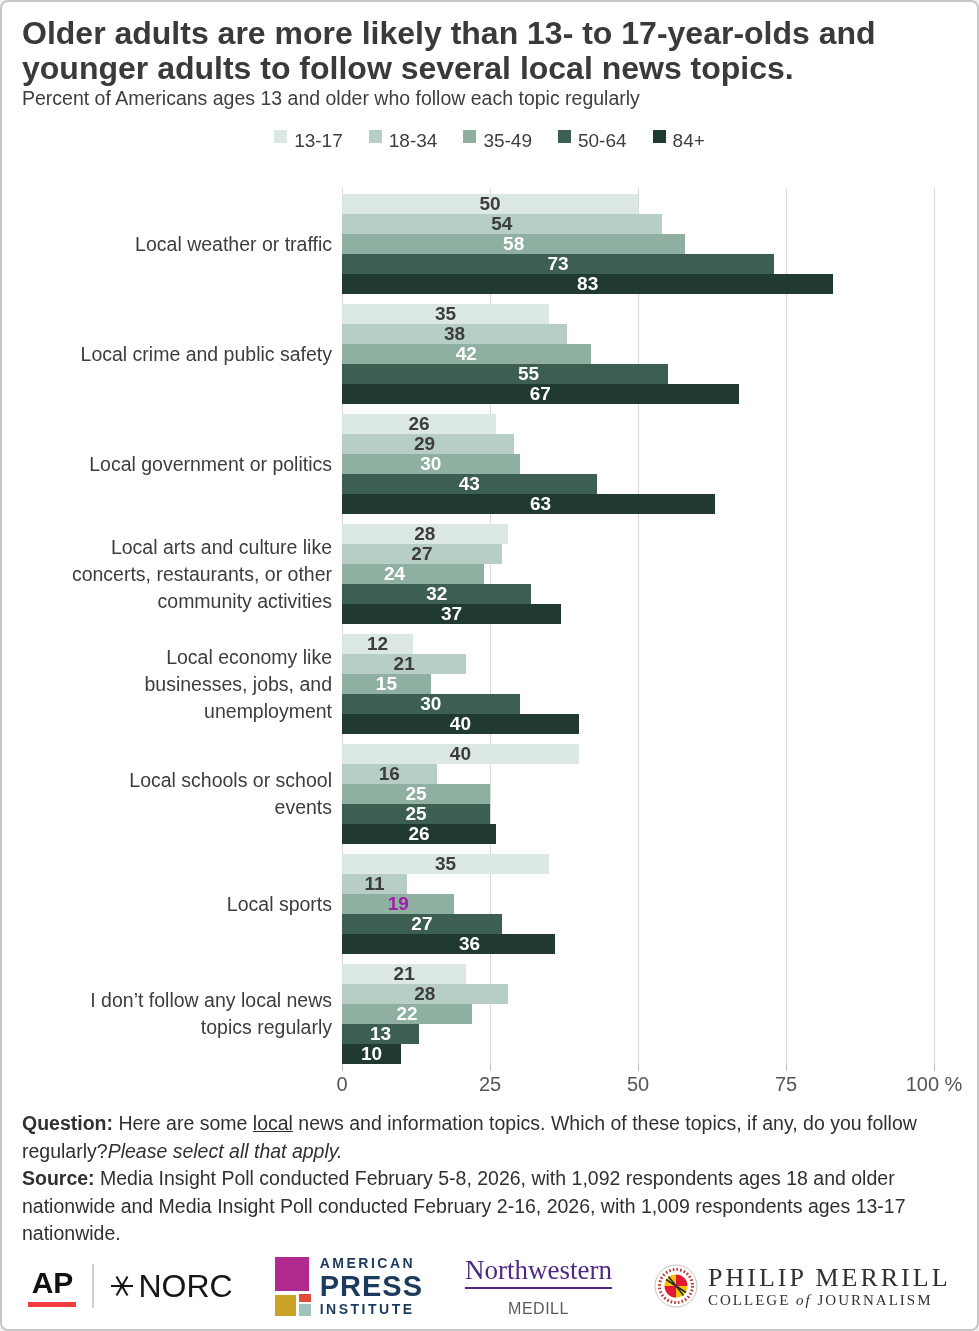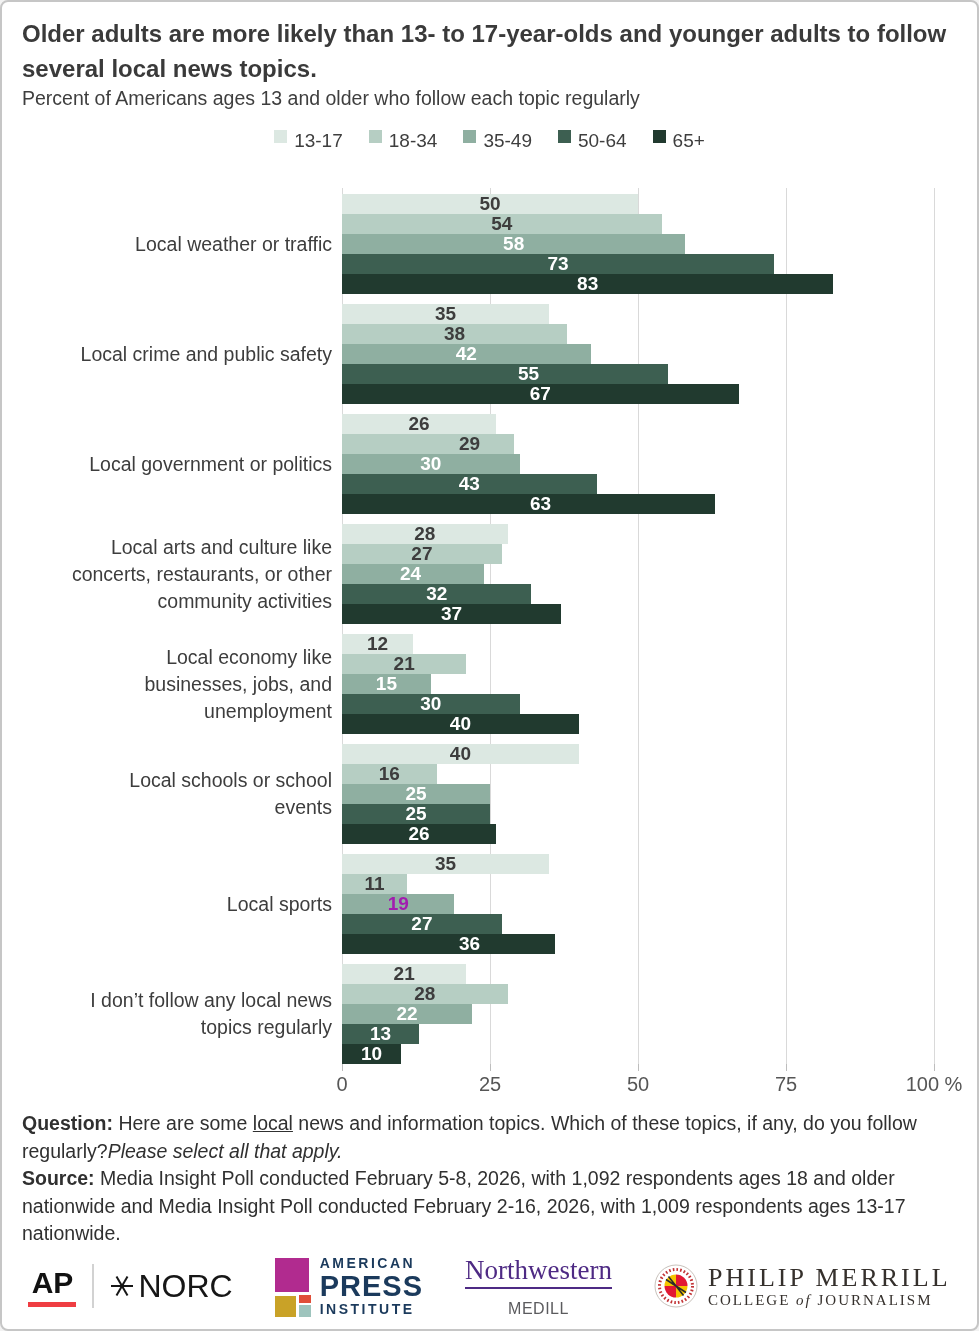--- a/index.html
+++ b/index.html
@@ -1,19 +1,19 @@
 <!DOCTYPE html>
 <html><head>
 <meta charset="utf-8">
 <style>
   html,body{margin:0;padding:0;background:#f2f2f2;font-family:"Liberation Sans",sans-serif;}
   .card{position:relative;width:975px;height:1327px;margin:0;background:#ffffff;
         border:2px solid #c6c6c6;border-radius:8px;overflow:hidden;}
   
-  .title{position:absolute;left:20px;top:14px;width:935px;font-size:24px;line-height:35px;
+  .title{position:absolute;left:20px;top:14px;width:935px;font-size:32px;line-height:35px;
          font-weight:700;color:#3a3a3a;}
   .subtitle{position:absolute;left:20px;top:85px;width:935px;font-size:19.5px;color:#3e3e3e;}
   
   .legend{position:absolute;left:0;top:128px;width:100%;display:flex;justify-content:center;
           align-items:center;gap:26px;}
   .legend-item{display:flex;gap:7px;}
   .legend-swatch{width:13px;height:13px;display:inline-block;}
   .legend-label{font-size:19px;color:#3e3e3e;}
   
   .gridline{position:absolute;width:1px;background:#d9d9d9;}
@@ -33,21 +33,21 @@
   .ital{font-style:italic;}
   
   .logos{position:absolute;left:0;top:1248px;width:100%;height:72px;display:flex;
          justify-content:center;align-items:center;gap:42px;}
   .logo-apnorc{display:flex;align-items:center;gap:16px;}
   .ap-mark{display:flex;flex-direction:column;align-items:center;}
   .ap-text{font-size:30px;font-weight:800;color:#111;letter-spacing:0;}
   .ap-bar{width:48px;height:5px;background:#ef3d42;margin-top:2px;}
   .apnorc-divider{width:2px;height:44px;background:#d2d2d2;}
   .norc{display:flex;align-items:center;gap:4px;font-size:32px;color:#161616;font-weight:500;}
-  .logo-api{display:flex;align-items:flex-end;gap:9px;}
+  .logo-api{display:flex;align-items:center;gap:9px;}
   .api-squares{display:flex;flex-direction:column;gap:3px;}
   .api-magenta{width:34px;height:34px;background:#b12b8f;}
   .api-row{display:flex;gap:3px;align-items:flex-end;}
   .api-gold{width:21px;height:21px;background:#c9a227;}
   .api-col{display:flex;flex-direction:column;gap:2px;}
   .api-red{width:12px;height:8px;background:#e04e39;}
   .api-teal{width:12px;height:12px;background:#9ec4bd;}
   .api-text{display:flex;flex-direction:column;color:#1b3a5c;}
   .api-line1,.api-line3{font-size:14px;letter-spacing:2.5px;font-weight:600;}
   .api-line2{font-size:29px;letter-spacing:1px;font-weight:600;line-height:30px;}
@@ -80,21 +80,21 @@
       <span class="legend-item">
         <span class="legend-swatch" style="background: rgb(143, 175, 161);"></span>
         <span class="legend-label">35-49</span>
       </span>
       <span class="legend-item">
         <span class="legend-swatch" style="background: rgb(61, 95, 81);"></span>
         <span class="legend-label">50-64</span>
       </span>
       <span class="legend-item">
         <span class="legend-swatch" style="background: rgb(33, 58, 47);"></span>
-        <span class="legend-label">65+</span>
+        <span class="legend-label">84+</span>
       </span>
     </div>
 
   <div id="chart">
       <div class="gridline" style="left: 339.5px; top: 186px; height: 876px;"></div>
       <div class="tick" style="left: 339.5px; top: 1062px;"></div>
       <div class="tick-label" style="left: 295px; top: 1071px;">0</div>
       <div class="gridline" style="left: 487.5px; top: 186px; height: 876px;"></div>
       <div class="tick" style="left: 487.5px; top: 1062px;"></div>
       <div class="tick-label" style="left: 443px; top: 1071px;">25</div>
@@ -126,36 +126,36 @@
       <div class="bar" style="left: 340px; top: 342px; width: 248.64px; height: 20px; background: rgb(143, 175, 161);"></div>
       <div class="bar-label" style="left: 340px; top: 342px; width: 248.64px; line-height: 20px; color: rgb(255, 255, 255);">42</div>
       <div class="bar" style="left: 340px; top: 362px; width: 325.6px; height: 20px; background: rgb(61, 95, 81);"></div>
       <div class="bar-label" style="left: 340px; top: 362px; width: 373px; line-height: 20px; color: rgb(255, 255, 255);">55</div>
       <div class="bar" style="left: 340px; top: 382px; width: 396.64px; height: 20px; background: rgb(33, 58, 47);"></div>
       <div class="bar-label" style="left: 340px; top: 382px; width: 396.64px; line-height: 20px; color: rgb(255, 255, 255);">67</div>
       <div class="cat-label" style="top: 412px; height: 100px;">Local government or politics</div>
       <div class="bar" style="left: 340px; top: 412px; width: 153.92px; height: 20px; background: rgb(220, 232, 226);"></div>
       <div class="bar-label" style="left: 340px; top: 412px; width: 153.92px; line-height: 20px; color: rgb(61, 61, 61);">26</div>
       <div class="bar" style="left: 340px; top: 432px; width: 171.68px; height: 20px; background: rgb(182, 206, 195);"></div>
-      <div class="bar-label" style="left: 340px; top: 432px; width: 165px; line-height: 20px; color: rgb(61, 61, 61); padding-left: 45px;">29</div>
+      <div class="bar-label" style="left: 340px; top: 432px; width: 165px; line-height: 20px; color: rgb(61, 61, 61);">29</div>
       <div class="bar" style="left: 340px; top: 452px; width: 177.6px; height: 20px; background: rgb(143, 175, 161);"></div>
       <div class="bar-label" style="left: 340px; top: 452px; width: 177.6px; line-height: 20px; color: rgb(255, 255, 255);">30</div>
       <div class="bar" style="left: 340px; top: 472px; width: 254.56px; height: 20px; background: rgb(61, 95, 81);"></div>
       <div class="bar-label" style="left: 340px; top: 472px; width: 254.56px; line-height: 20px; color: rgb(255, 255, 255);">43</div>
       <div class="bar" style="left: 340px; top: 492px; width: 372.96px; height: 20px; background: rgb(33, 58, 47);"></div>
       <div class="bar-label" style="left: 352px; top: 492px; width: 372.96px; line-height: 20px; color: rgb(255, 255, 255);">63</div>
       <div class="cat-label" style="top: 522px; height: 100px;">Local arts and culture like
 concerts, restaurants, or other
 community activities</div>
       <div class="bar" style="left: 340px; top: 522px; width: 165.76px; height: 20px; background: rgb(220, 232, 226);"></div>
       <div class="bar-label" style="left: 340px; top: 522px; width: 165.76px; line-height: 20px; color: rgb(61, 61, 61);">28</div>
       <div class="bar" style="left: 340px; top: 542px; width: 159.84px; height: 20px; background: rgb(182, 206, 195);"></div>
       <div class="bar-label" style="left: 340px; top: 542px; width: 159.84px; line-height: 20px; color: rgb(61, 61, 61);">27</div>
       <div class="bar" style="left: 340px; top: 562px; width: 142.08px; height: 20px; background: rgb(143, 175, 161);"></div>
-      <div class="bar-label" style="left: 336px; top: 562px; width: 145px; line-height: 20px; color: rgb(255, 255, 255);">24</div>
+      <div class="bar-label" style="left: 320px; top: 562px; width: 145px; line-height: 20px; color: rgb(255, 255, 255);">24</div>
       <div class="bar" style="left: 340px; top: 582px; width: 189.44px; height: 20px; background: rgb(61, 95, 81);"></div>
       <div class="bar-label" style="left: 340px; top: 582px; width: 189.44px; line-height: 20px; color: rgb(255, 255, 255);">32</div>
       <div class="bar" style="left: 340px; top: 602px; width: 219.04px; height: 20px; background: rgb(33, 58, 47);"></div>
       <div class="bar-label" style="left: 340px; top: 602px; width: 219.04px; line-height: 20px; color: rgb(255, 255, 255);">37</div>
       <div class="cat-label" style="top: 632px; height: 100px;">Local economy like
 businesses, jobs, and
 unemployment</div>
       <div class="bar" style="left: 340px; top: 632px; width: 71.04px; height: 20px; background: rgb(220, 232, 226);"></div>
       <div class="bar-label" style="left: 340px; top: 632px; width: 71.04px; line-height: 20px; color: rgb(61, 61, 61);">12</div>
       <div class="bar" style="left: 340px; top: 652px; width: 124.32px; height: 20px; background: rgb(182, 206, 195);"></div>

